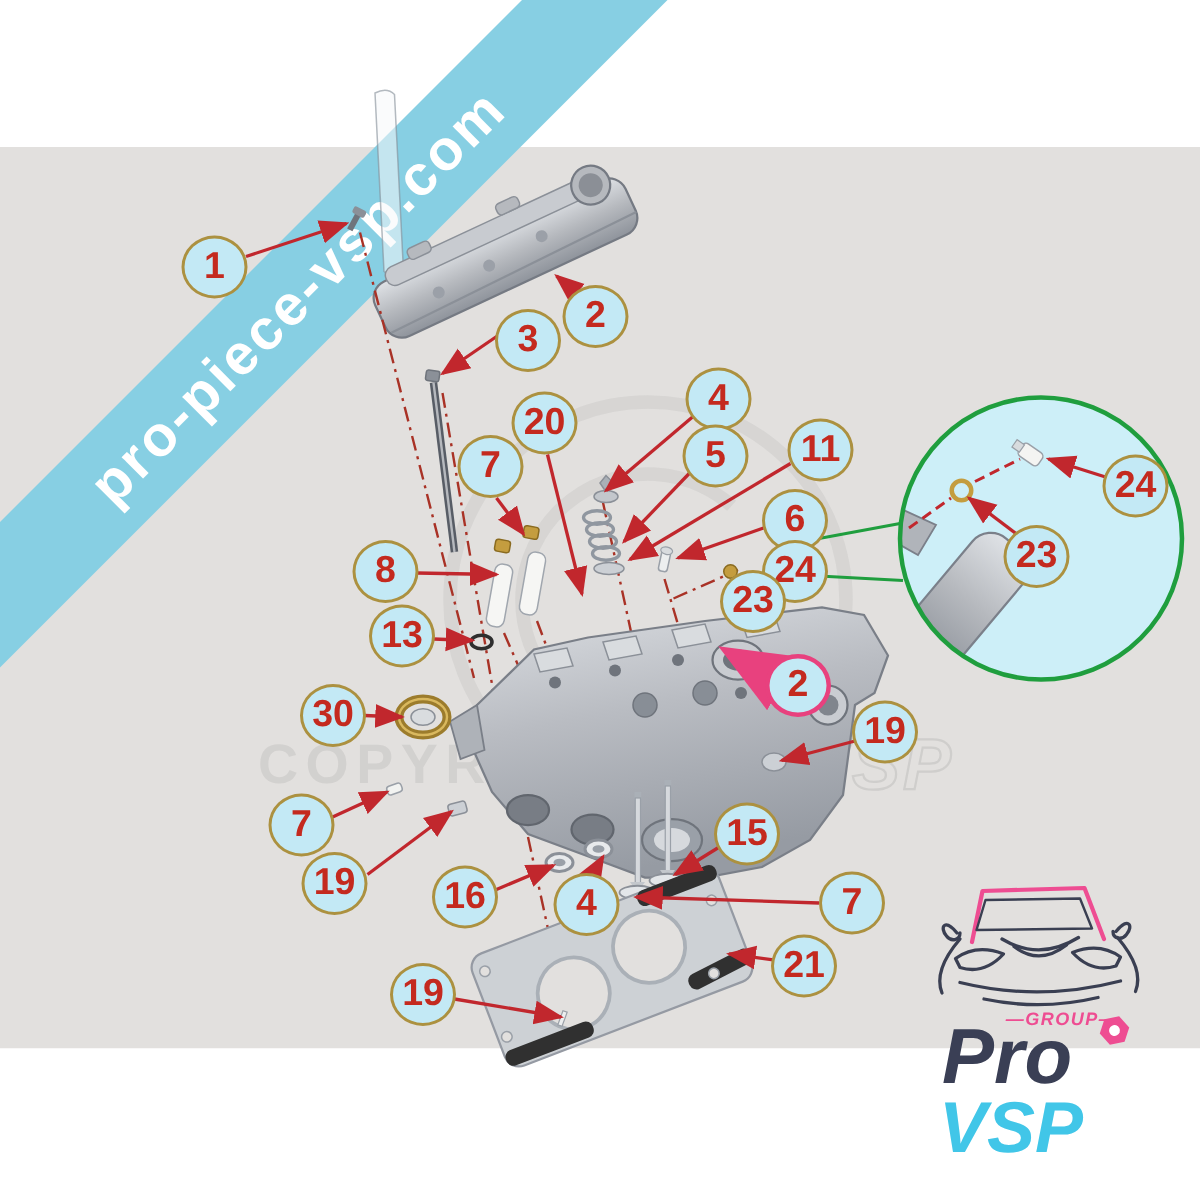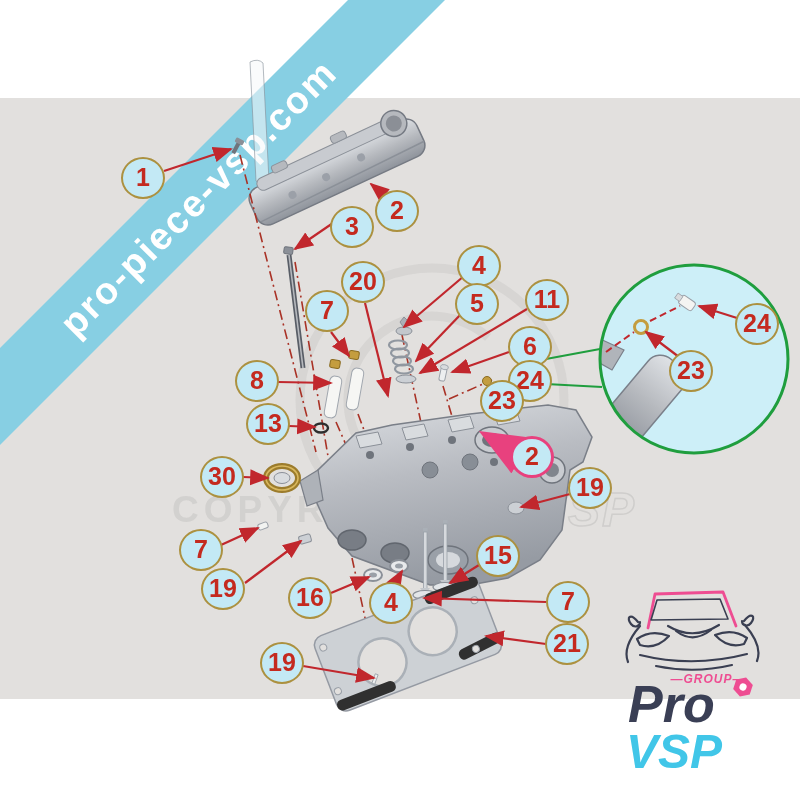--- a/index.html
+++ b/index.html
@@ -285,17 +285,17 @@
     <div class="callout" style="left: 246px; top: 403px;">13</div>
     <div class="callout pink" style="left: 510px; top: 436px;">2</div>
     <div class="callout" style="left: 200px; top: 456px;">30</div>
     <div class="callout" style="left: 568px; top: 467px;">19</div>
     <div class="callout" style="left: 179px; top: 529px;">7</div>
     <div class="callout" style="left: 201px; top: 568px;">19</div>
     <div class="callout" style="left: 288px; top: 577px;">16</div>
     <div class="callout" style="left: 369px; top: 582px;">4</div>
     <div class="callout" style="left: 476px; top: 535px;">15</div>
     <div class="callout" style="left: 546px; top: 581px;">7</div>
-    <div class="callout" style="left: 545px; top: 623px; text-align: center;">21</div>
+    <div class="callout" style="left: 514px; top: 623px; text-align: center;">21</div>
     <div class="callout" style="left: 260px; top: 642px;">19</div>
     <div class="callout" style="left: 669px; top: 350px;">23</div>
     <div class="callout" style="left: 735px; top: 303px;">24</div>
   </div>
 
 </body></html>

